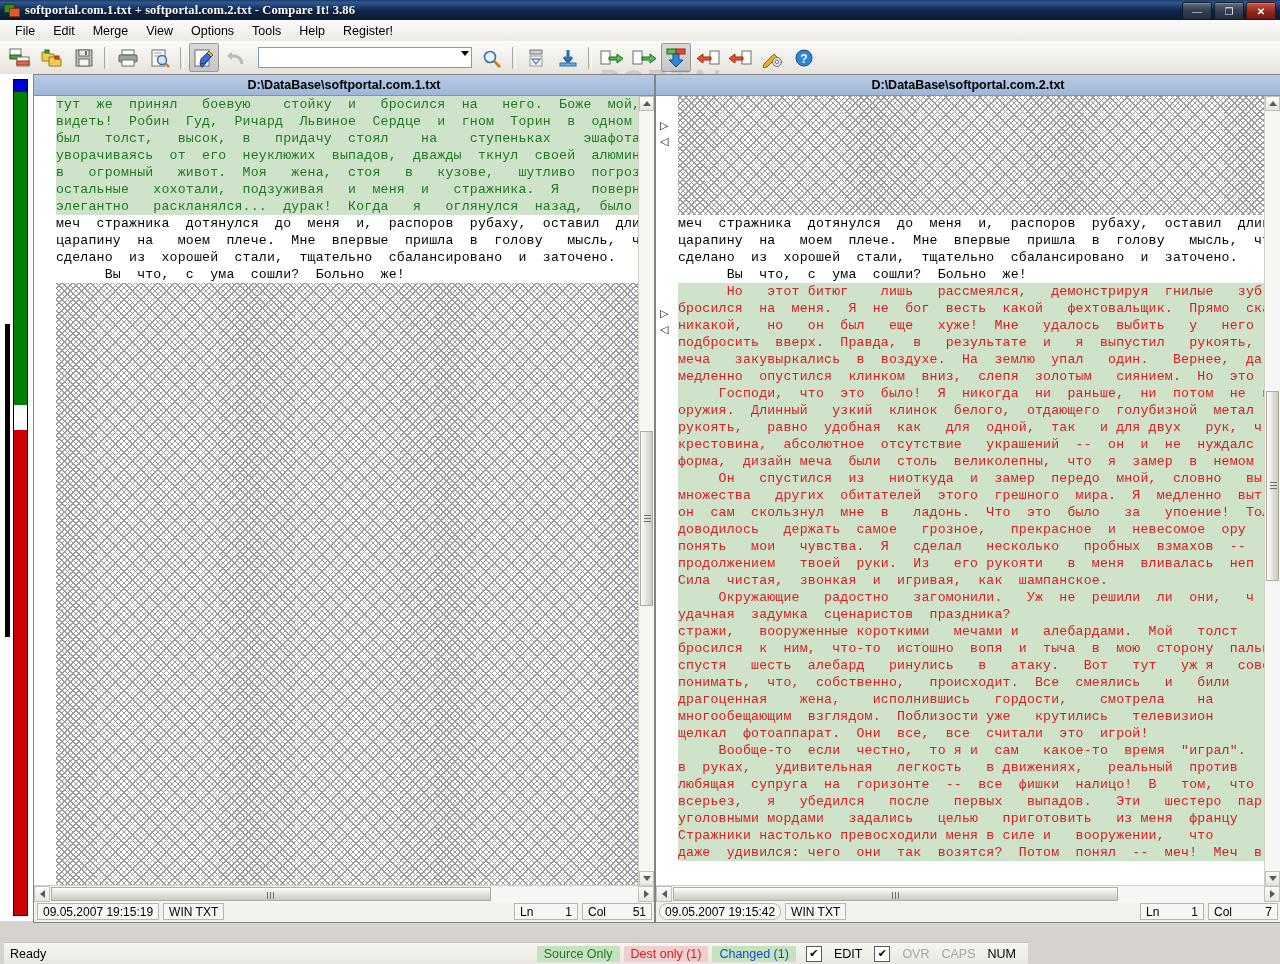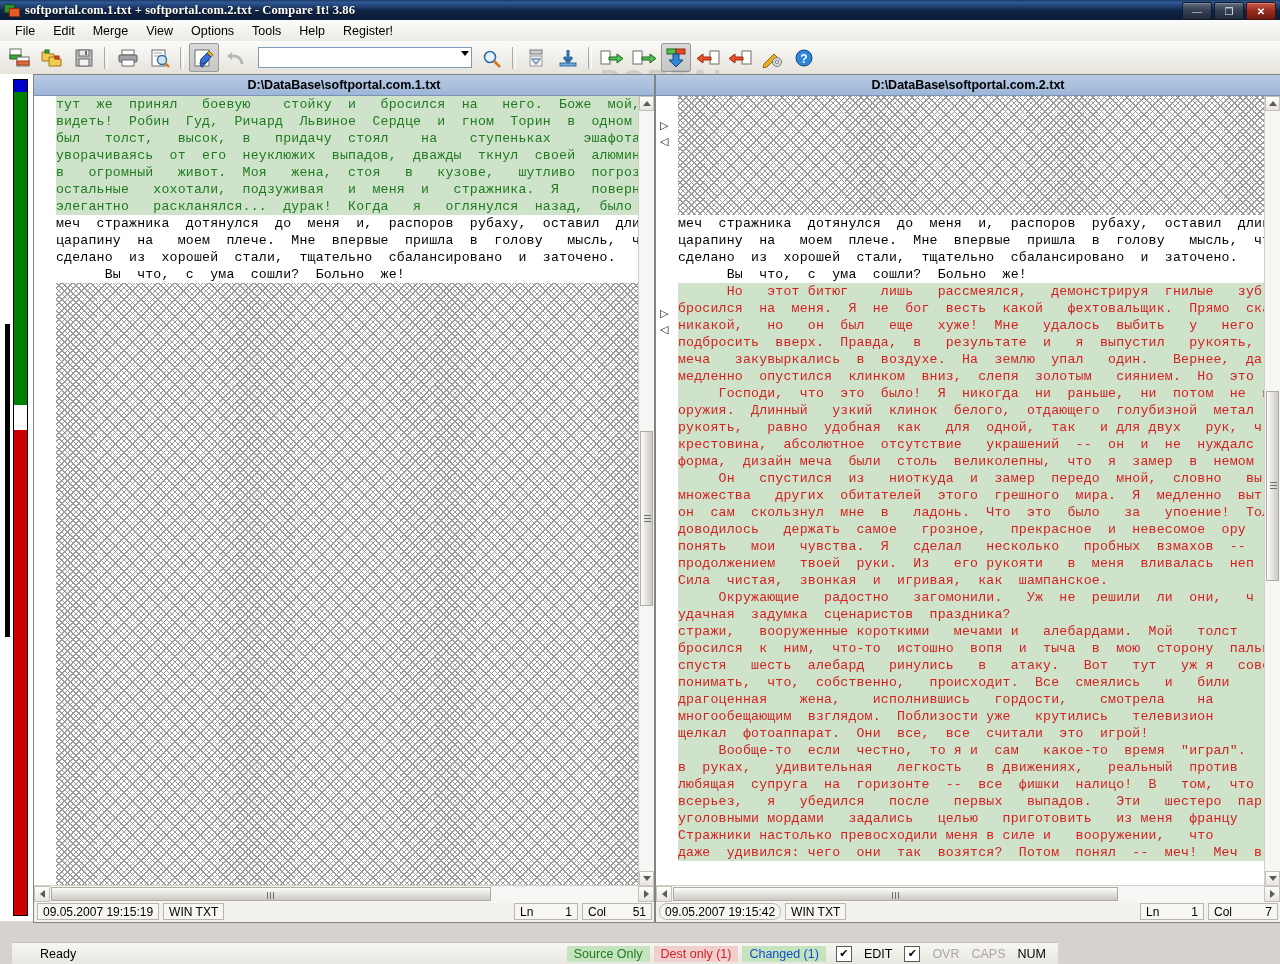--- a/index.html
+++ b/index.html
@@ -133,24 +133,24 @@
   .hsb .hthumb .grip{position:absolute;top:4px;left:50%;margin-left:-4px;width:9px;height:7px;
      background:repeating-linear-gradient(to right,#6f6f6f 0 1px,transparent 1px 3px);}
 
   .pstatus{position:absolute;left:0;right:0;bottom:0;height:19px;display:flex;align-items:flex-start;background:#f3f1ec;}
   .cell{height:17px;line-height:16px;border:1px solid #b9b6af;background:#f7f6f2;margin-right:4px;padding:0 5px;font-size:12px;color:#000;display:flex;align-items:center;box-sizing:border-box;}
   .cell.num{justify-content:space-between;}
   .cell .lbl{margin-right:14px;}
 
   
   .statusbar{
-    position:absolute;left:12px;bottom:0;width:1024px;height:21px;
+    position:absolute;left:4px;bottom:0;width:1024px;height:21px;
     background:linear-gradient(to bottom,#f7f6f2,#e9e7e1);
     border-top:1px solid #c7c4bd;
-    display:flex;align-items:center;padding-left:22px;
+    display:flex;align-items:center;
   }
   .ready{margin-left:6px;font-size:12.5px;color:#000;}
   .sb-right{margin-left:auto;display:flex;align-items:center;gap:0px;padding-right:6px;}
   .sb-tag{padding:1px 7px;font-size:12.5px;margin-right:4px;}
   .sb-src{background:#c6e3c0;color:#1e7a1e;}
   .sb-dst{background:#f1cfcf;color:#d42020;}
   .sb-chg{background:#c6e3c0;color:#1050c8;}
   .chk{width:14px;height:14px;border:1px solid #5a5a5a;background:#fff;display:flex;align-items:center;justify-content:center;margin:0 6px;font-size:11px;color:#000;line-height:1;}
   .sb-mode{font-size:12.5px;color:#000;padding:0 6px;}
   .sb-mode.dim{color:#aaa6a0;}

